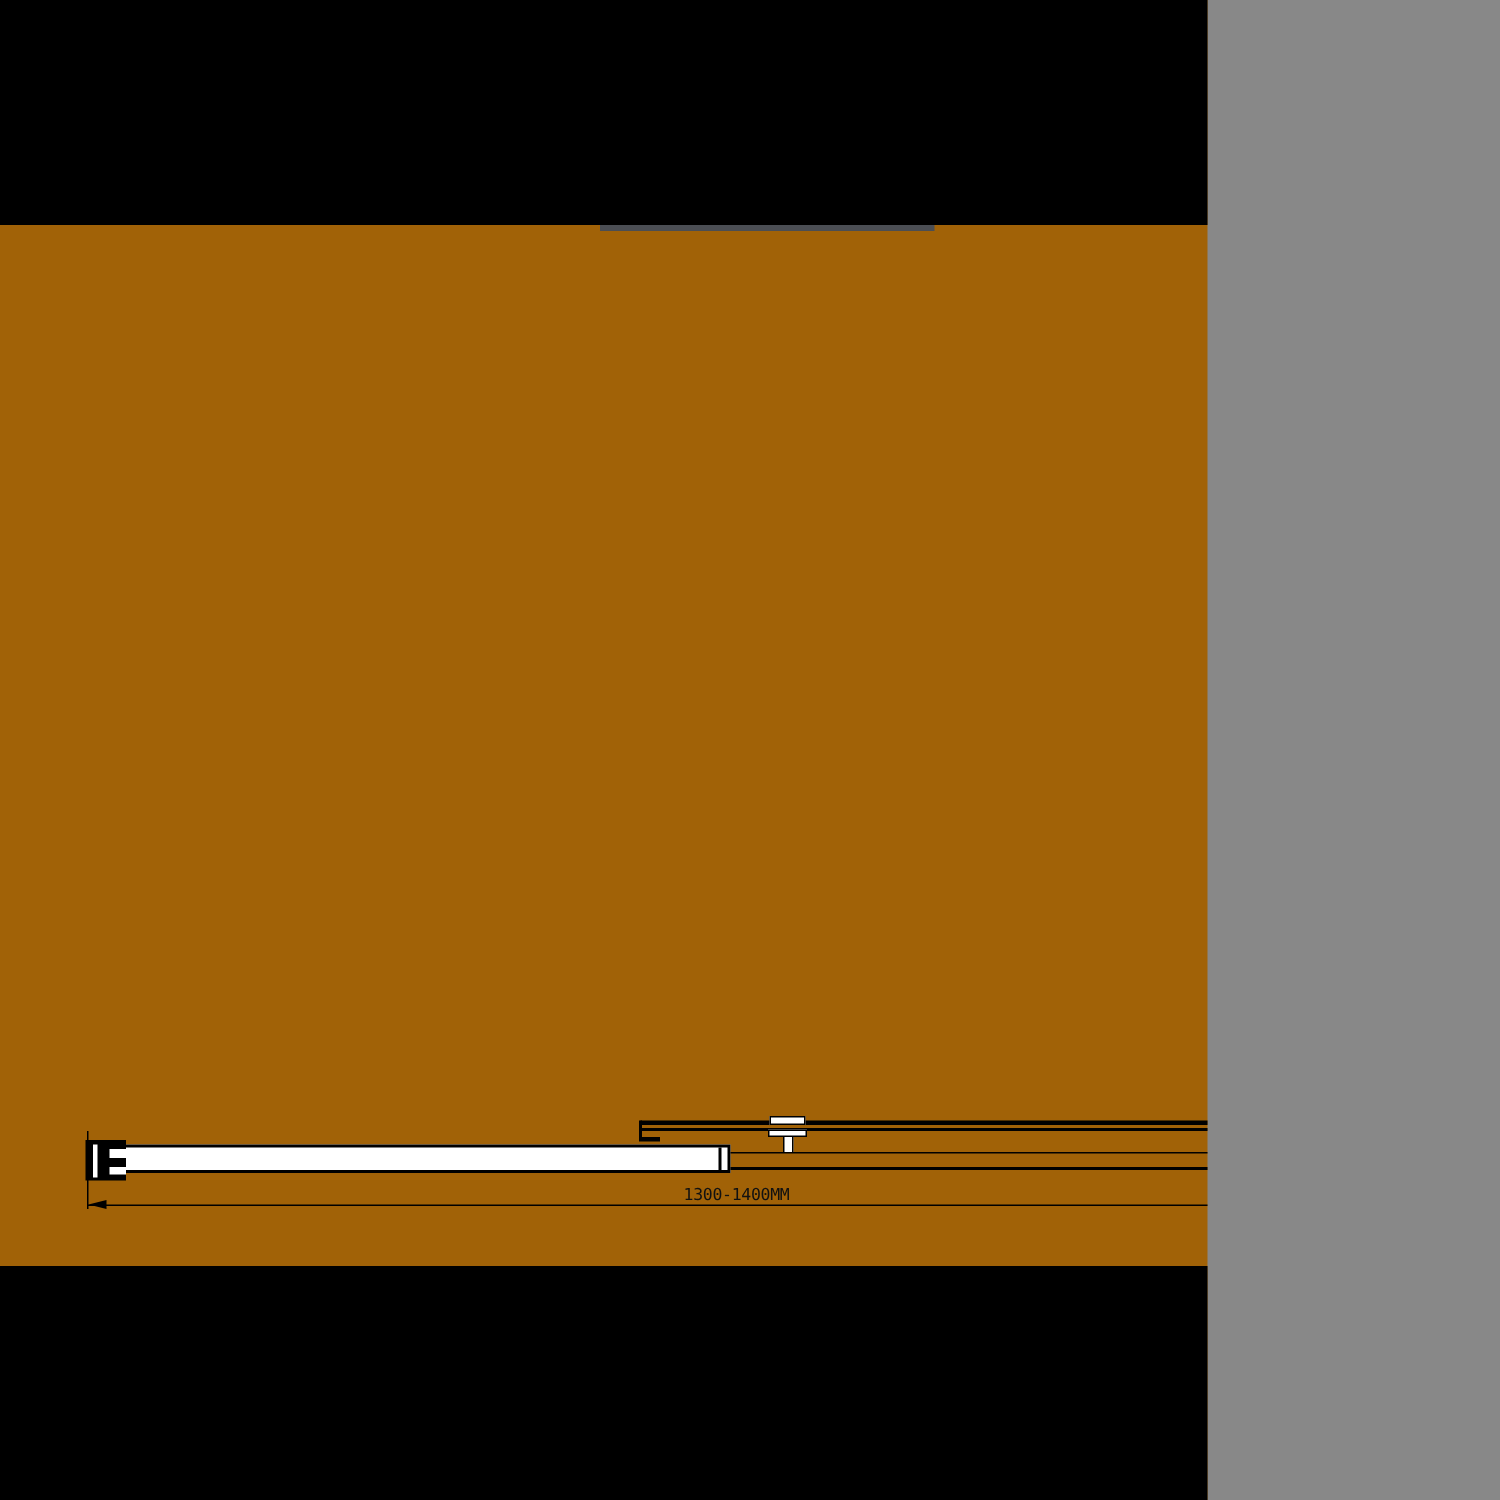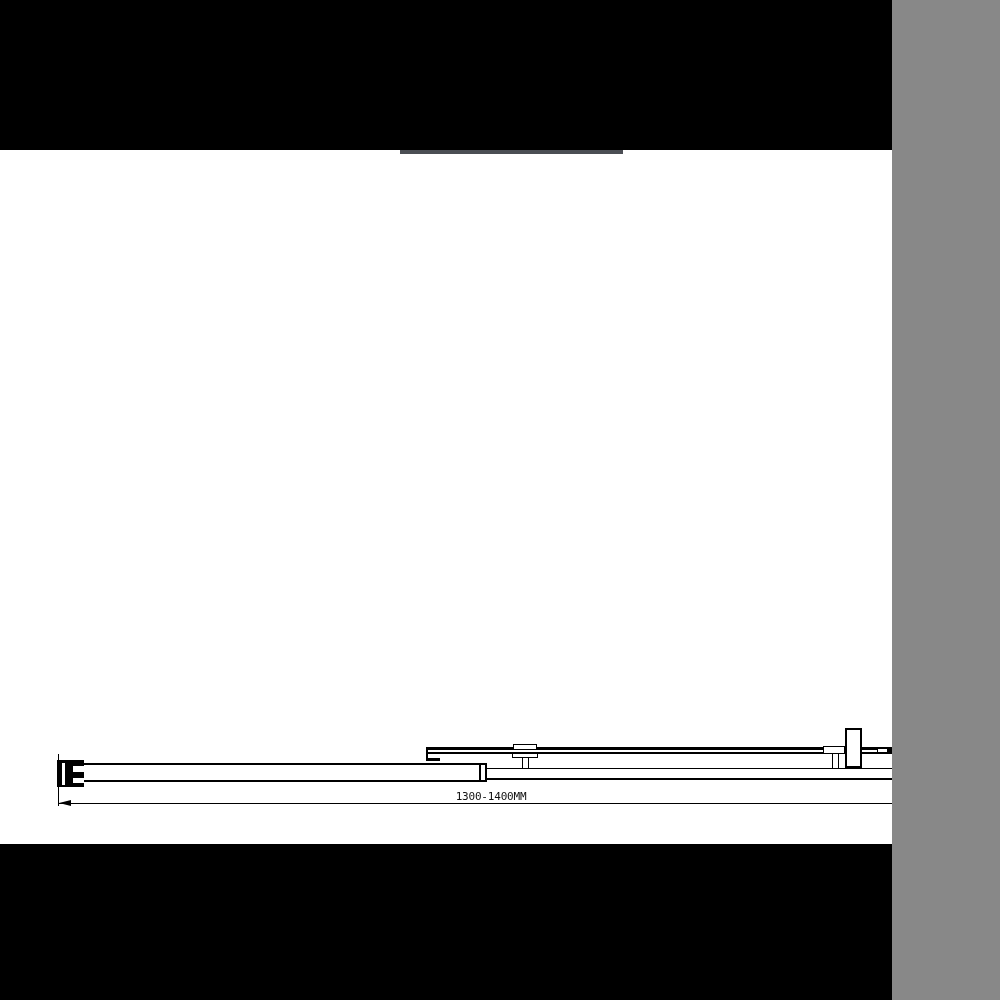--- a/index.html
+++ b/index.html
@@ -1,17 +1,17 @@
 <!DOCTYPE html>
 <html><head>
 <meta charset="utf-8">
 <style>
   html,body{margin:0;padding:0;background:#888;}
   *{box-sizing:border-box;}
-  #frame{position:relative;width:892px;height:1000px;background:#ffffff;overflow:hidden;
+  #frame{position:relative;width:805px;height:1000px;background:#a16207;overflow:hidden;
          font-family:"DejaVu Sans Mono", monospace;}
   .abs{position:absolute;}
   .blk{background:#000;}
   .wht{background:#fff;}
   .dimtext{font-size:11px;letter-spacing:-0.2px;color:#111;white-space:nowrap;text-align:center;}
   
   .arr{width:0;height:0;}
   .arr-left {border-top:3px solid transparent;border-bottom:3px solid transparent;border-right:12px solid #000;}
   .arr-right{border-top:3px solid transparent;border-bottom:3px solid transparent;border-left:12px solid #000;}
   .arr-up   {border-left:3px solid transparent;border-right:3px solid transparent;border-bottom:12px solid #000;}

